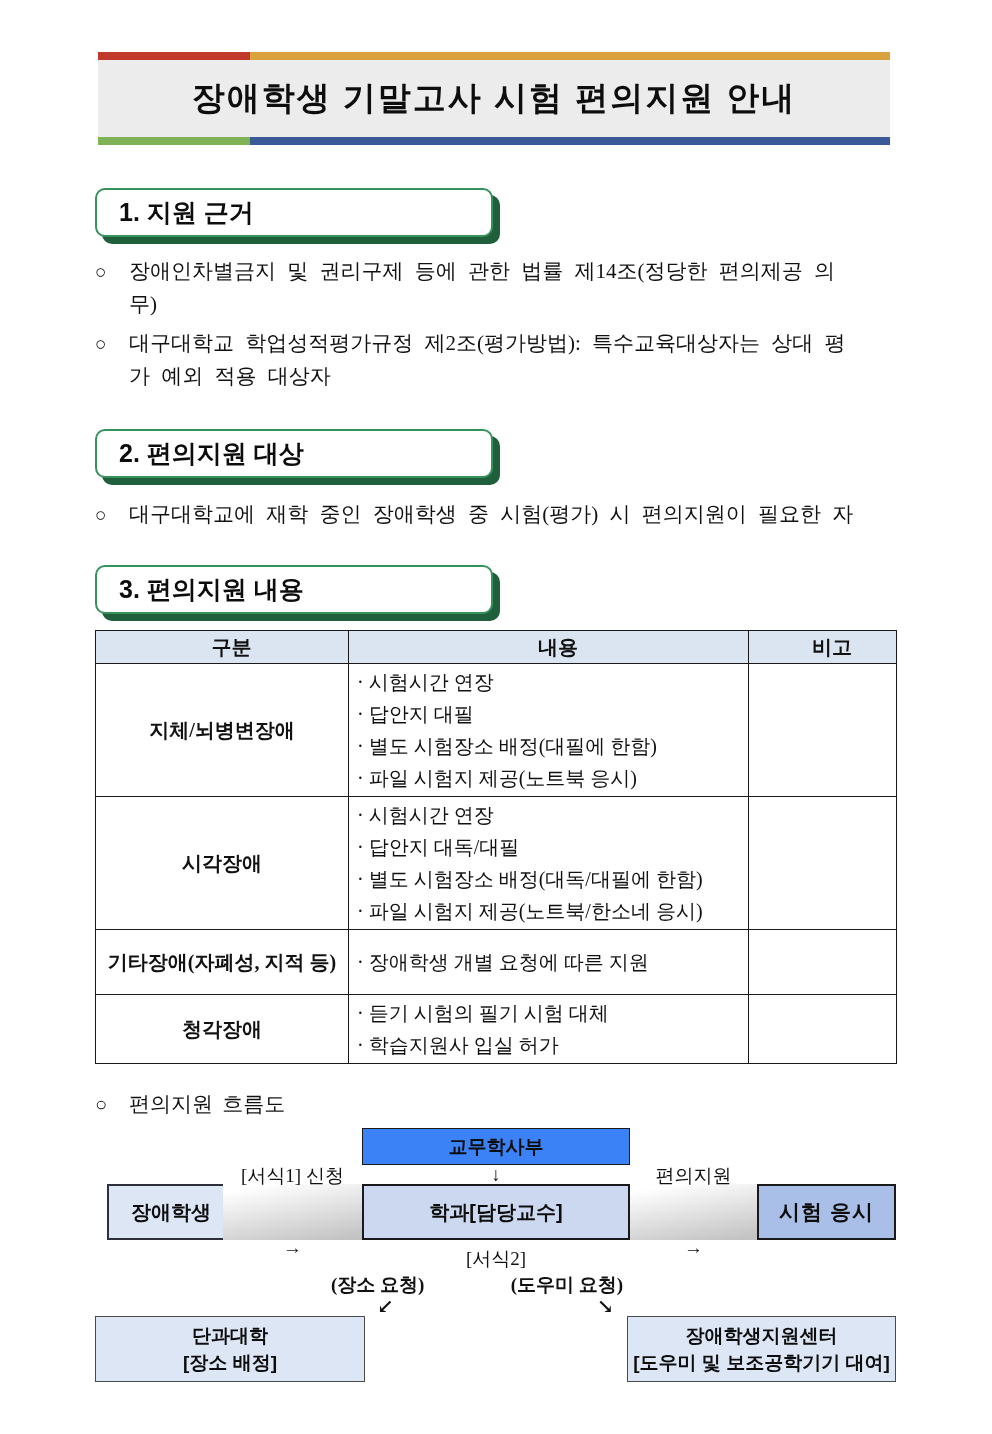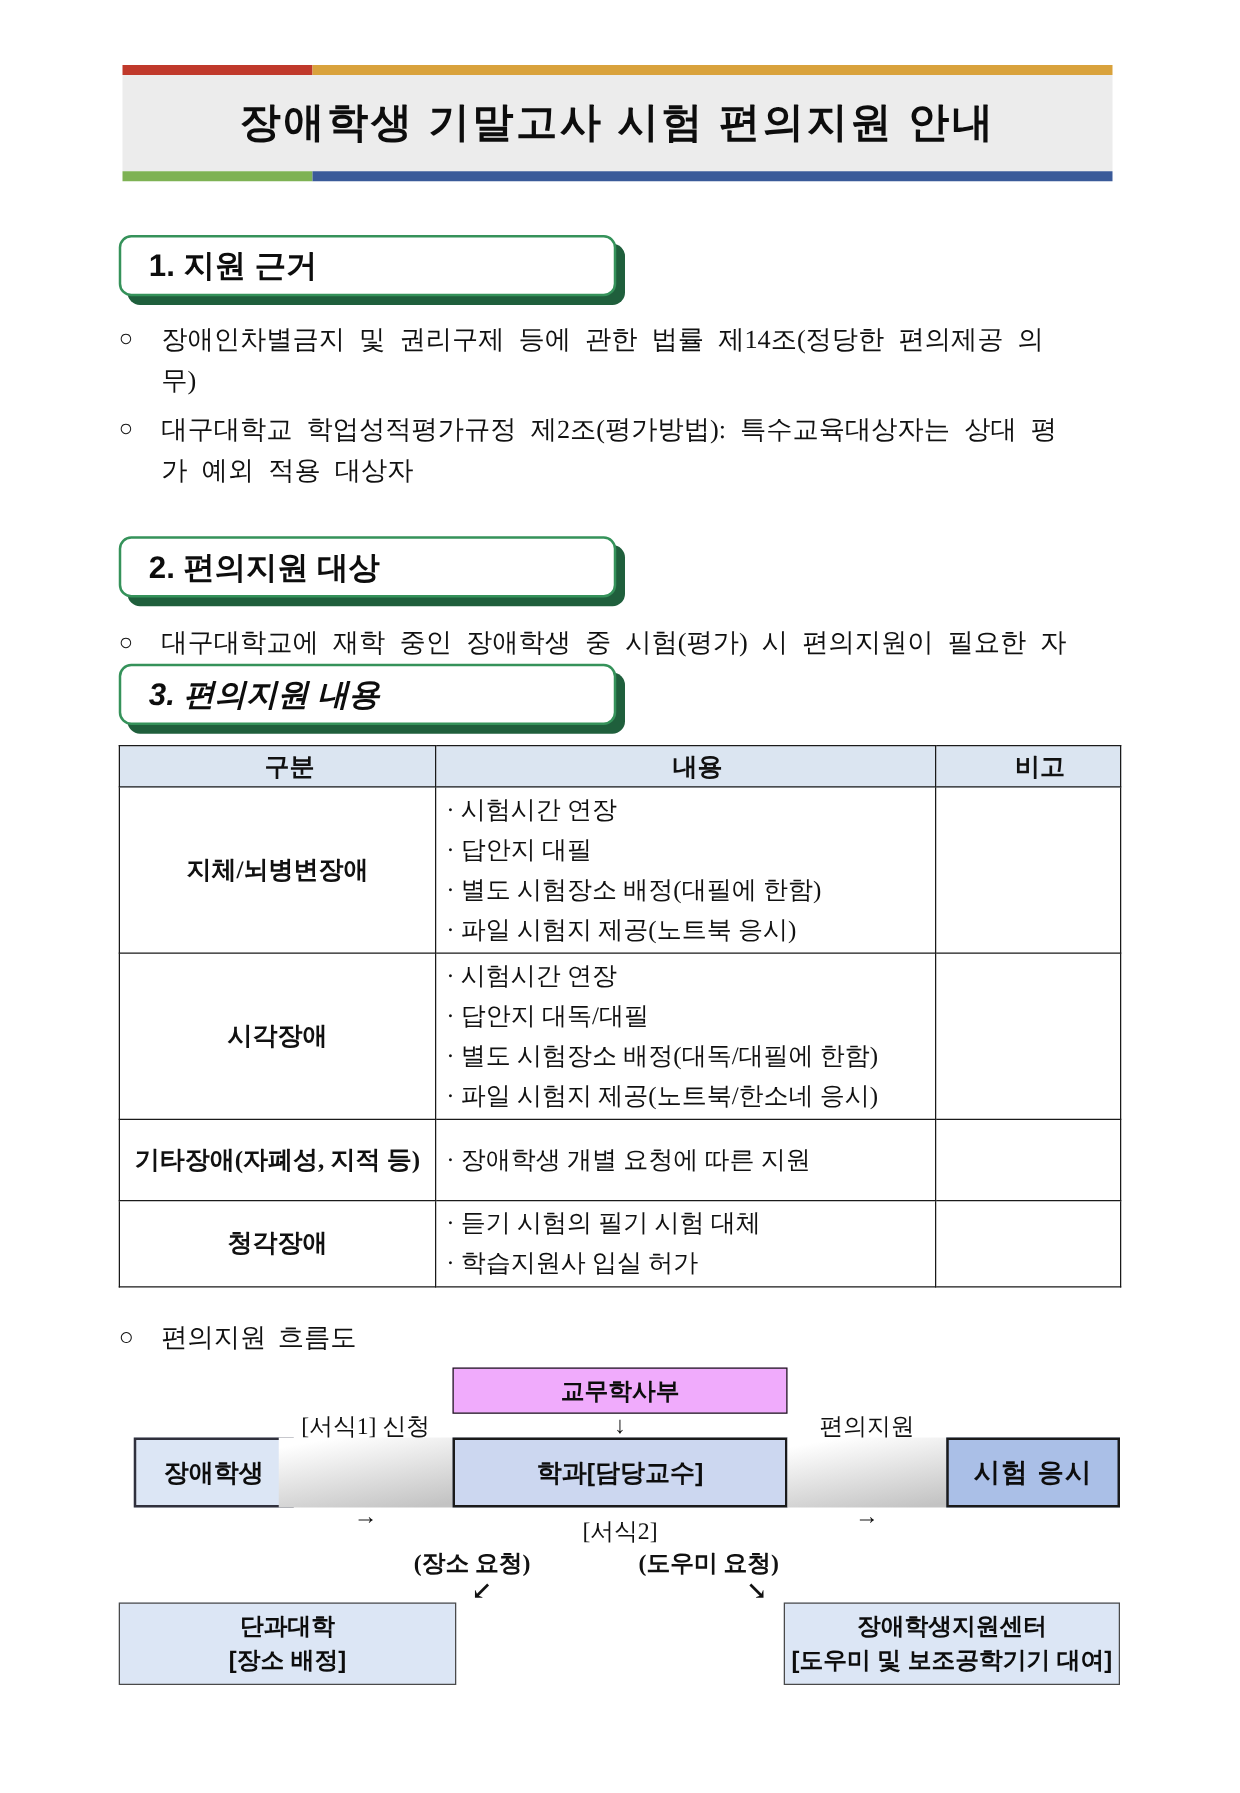--- a/index.html
+++ b/index.html
@@ -60,21 +60,21 @@
   
   .flow-bullet{margin-top:26px;display:flex;align-items:center;}
   .flow-bullet .mk{width:34px;font-size:20px;}
   .flow-bullet .tx{font-size:21px;word-spacing:4px;}
   .flow{position:relative;height:266px;margin-top:6px;}
   .fbox{
     position:absolute;box-sizing:border-box;display:flex;flex-direction:column;
     align-items:center;justify-content:center;
     font-family:"Liberation Sans","DejaVu Sans",sans-serif;font-weight:bold;color:#0d0d0d;
   }
-  .fbox-top{left:267px;top:4px;width:268px;height:37px;background:#f0abfc;border:1.5px solid #1a1a1a;font-size:19px;}
+  .fbox-top{left:267px;top:4px;width:268px;height:37px;background:#3b82f6;border:1.5px solid #1a1a1a;font-size:19px;}
   .fbox-student{left:12px;top:60px;width:128px;height:56px;background:#dce6f5;border:2px solid #30303c;font-size:20px;}
   .fbox-dept{left:267px;top:60px;width:268px;height:56px;background:#ccd7f0;border:2px solid #1a1a1a;font-size:20px;}
   .fbox-exam{left:662px;top:60px;width:139px;height:56px;background:#aabfe7;border:2px solid #1a1a1a;font-size:21px;letter-spacing:1px;}
   .fconn{
     position:absolute;top:60px;height:56px;box-sizing:border-box;
     background:linear-gradient(170deg,#ffffff 10%,#c3c3c3 95%);
     display:flex;flex-direction:column;align-items:center;justify-content:center;
     font-size:19px;line-height:24px;gap:48px;
   }
   .fconn-1{left:128px;width:139px;}
@@ -88,21 +88,21 @@
   .fdiag-left{left:282px;}
   .fdiag-right{left:502px;}
   .fbox-college{left:0;top:192px;width:270px;height:66px;background:#dce6f5;border:1.5px solid #4a4a4a;font-size:19px;line-height:27px;}
   .fbox-center{left:532px;top:192px;width:269px;height:66px;background:#dce6f5;border:1.5px solid #4a4a4a;font-size:19px;line-height:27px;}
 
   .mt-s1{margin-top:43px;}
   .mt-bullets1{margin-top:18px;}
   .mt-b2{margin-top:6px;}
   .mt-s2{margin-top:36px;}
   .mt-bullet2{margin-top:20px;}
-  .mt-s3{font-style:italic;}
+  .mt-s3{margin-top:34px;}
 </style>
 </head>
 <body>
 
 <div class="content">
 
   <div class="title-block">
     <div class="bar bar-top">
       <div class="seg-left"></div>
       <div class="seg-right"></div>

